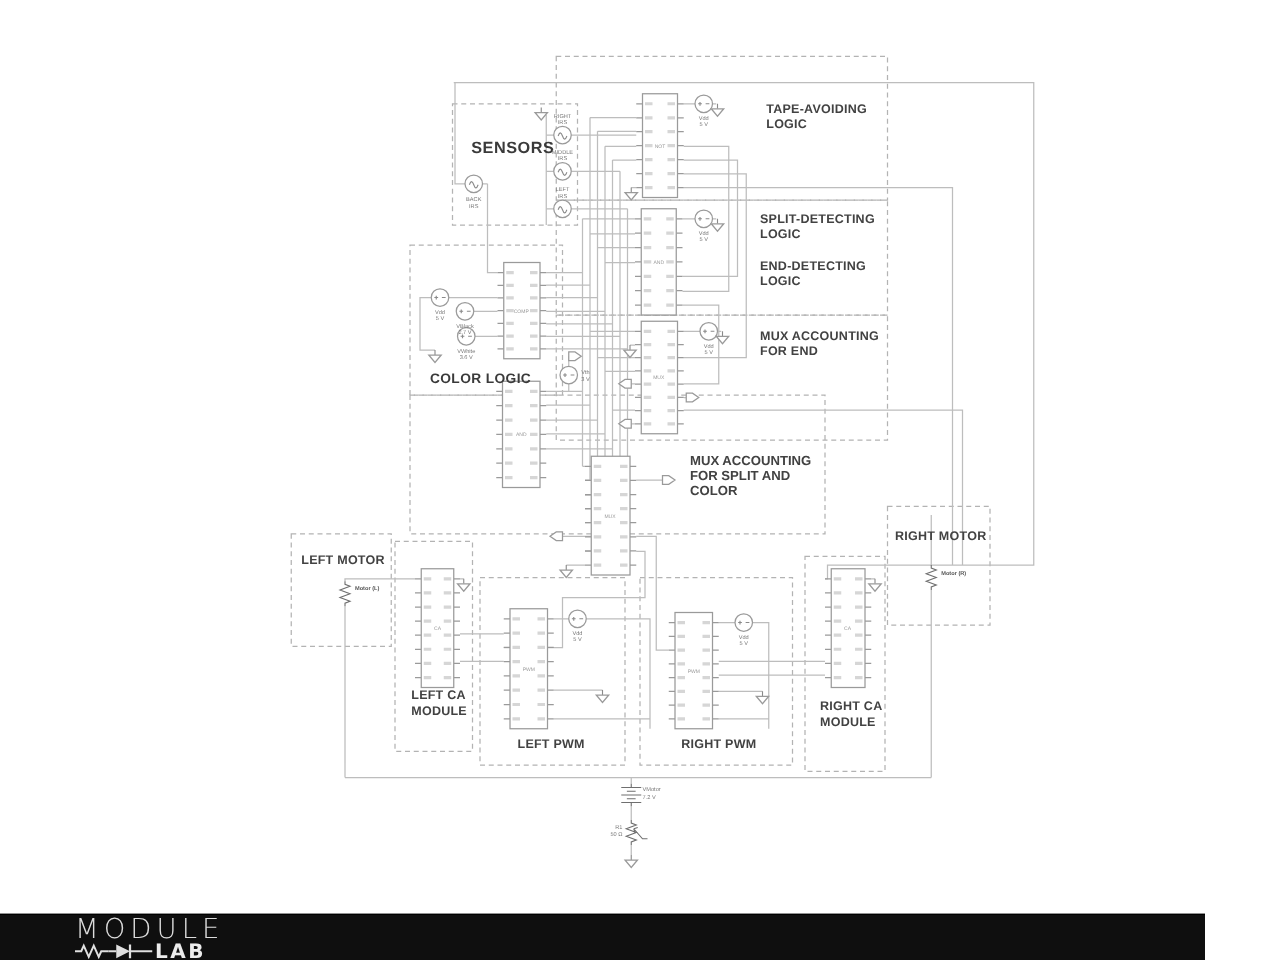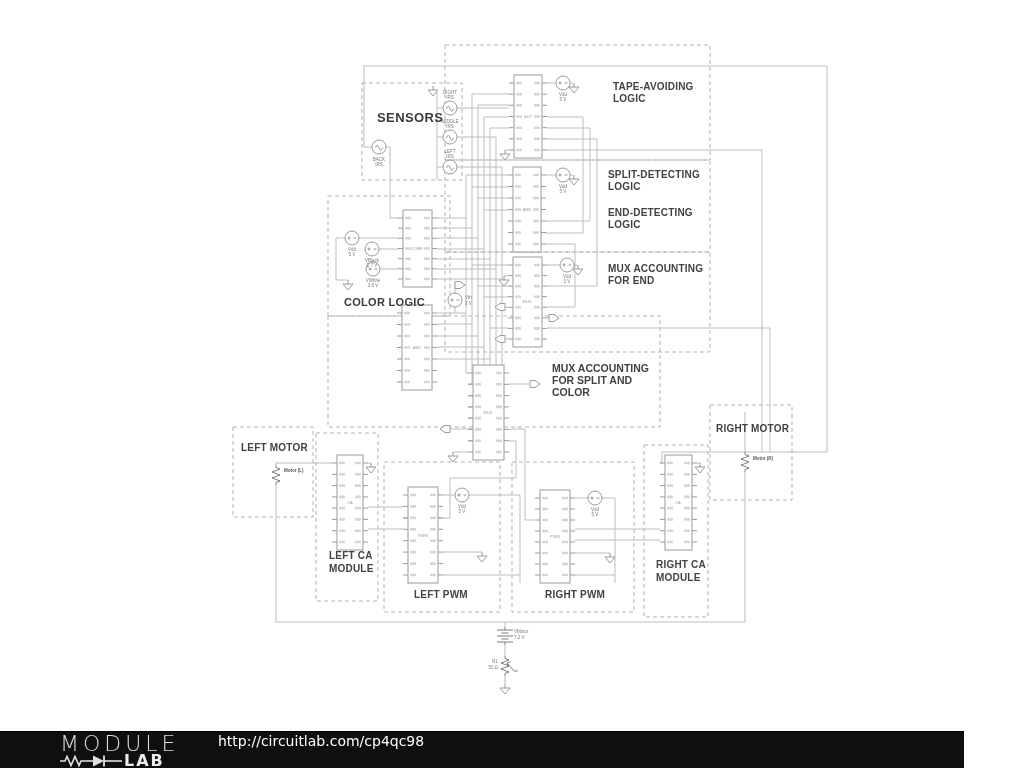--- a/index.html
+++ b/index.html
@@ -287,17 +287,16 @@
         <path d="M27,7 h6" fill="none" stroke="#e0e0e0" stroke-width="1.6"></path>
         <path d="M33,1.5 V12.5 L44,7 Z" fill="#e0e0e0" stroke="none" transform="translate(11,14) scale(-1,-1) translate(0,0)"></path>
         <path d="M33,1.5 L44,7 L33,12.5 Z" fill="#e0e0e0"></path>
         <path d="M44,1.5 V12.5" stroke="#e0e0e0" stroke-width="1.8" fill="none"></path>
         <path d="M44,7 h18" stroke="#e0e0e0" stroke-width="1.6" fill="none"></path>
       </svg>
       <span class="logo-lab">LAB</span>
     </div>
   </div>
   <div class="caption">
-    <div class="cap2">http://circuitlab.com/cp4qc98</div>
   </div>
 </div>
 
 </div>
 
 </body></html>

